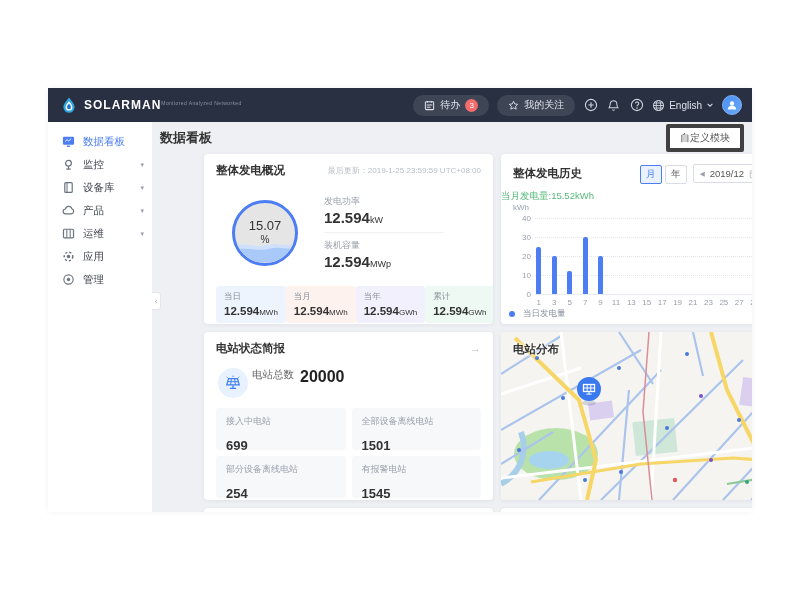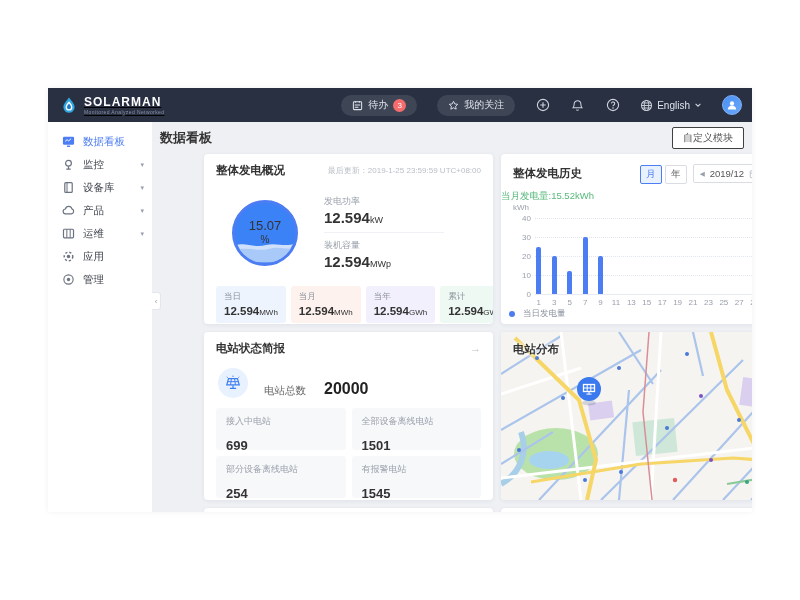--- a/index.html
+++ b/index.html
@@ -2,62 +2,62 @@
 <html><head>
 <meta charset="utf-8">
 <style>
   * { margin:0; padding:0; box-sizing:border-box; }
   html,body { width:800px; height:600px; background:#fff; font-family:"Liberation Sans","DejaVu Sans",sans-serif; overflow:hidden; }
   .app { position:absolute; left:48px; top:88px; width:704px; height:424px; background:#fff; box-shadow:0 0 6px rgba(0,0,0,.06); }
 
   
   .navbar { height:34px; background:#293042; display:flex; align-items:center; justify-content:space-between; padding:0 10px 0 12px; }
   .brand { display:flex; align-items:center; gap:6px; }
-  .brand-text { display:flex; flex-direction:column; line-height:1;text-decoration:underline; }
+  .brand-text { display:flex; flex-direction:row; line-height:1; }
   .brand-name { color:#fff; font-size:12px; font-weight:bold; letter-spacing:1px; }
   .brand-tagline { color:#8a93a6; font-size:5px; margin-top:2px; letter-spacing:.4px; }
-  .nav-right { display:flex; align-items:center; gap:20px; }
+  .nav-right { display:flex; align-items:center; gap:8px; }
   .pill { display:flex; align-items:center; gap:5px; background:rgba(255,255,255,.10); border:none; border-radius:11px; height:21px; padding:0 11px; color:#dfe3ec; font-size:10px; cursor:pointer; font-family:inherit; position:relative; }
   .badge { background:#f56c6c; color:#fff; font-size:8px; min-width:13px; height:13px; border-radius:7px; display:flex; align-items:center; justify-content:center; padding:0 2px; }
   .nav-ico { width:15px; height:15px; display:flex; align-items:center; justify-content:center; cursor:pointer; }
   .lang { display:flex; align-items:center; gap:4px; color:#dfe3ec; font-size:10px; cursor:pointer; }
   .avatar { width:20px; height:20px; border-radius:50%; background:linear-gradient(135deg,#4a90f5,#6aa8f7); display:flex; align-items:center; justify-content:center; cursor:pointer; border:1px solid #7fb0f8; }
 
   
   .content { display:flex; height:390px; position:relative; }
   .sidebar { width:104px; background:#fff; padding-top:8px; }
   .side-item { display:flex; align-items:center; height:23px; padding:0 8px 0 14px; font-size:10.5px; color:#3a3f48; cursor:pointer; }
   .side-item .s-ico { width:13px; height:13px; margin-right:8px; display:flex; align-items:center; justify-content:center; color:#6b7280; }
   .side-item.active { color:#4d7df2; }
   .side-item.active .s-ico { color:#4d7df2; }
   .side-item .chev { margin-left:auto; font-size:7px; color:#9aa0ab; }
   .collapse { position:absolute; left:104px; top:170px; width:9px; height:18px; background:#fff; border:1px solid #e3e6ec; border-left:none; border-radius:0 3px 3px 0; font-size:8px; color:#9aa0ab; display:flex; align-items:center; justify-content:center; cursor:pointer; z-index:5; }
   .main { width:600px; background:#eef0f4; padding:6px 8px 0; position:relative; overflow:hidden; }
   .page-head { display:flex; justify-content:space-between; align-items:center; height:20px; margin-bottom:6px; }
   .page-head h1 { font-size:13px; color:#333; font-weight:bold; }
-  .btn-outline { background:#fff; border:1px solid #404040; border-radius:2px; color:#555; font-size:10px; padding:3px 10px; cursor:pointer; font-family:inherit; }
+  .btn-outline { background:#fff; border:4px solid #404040; border-radius:2px; color:#555; font-size:10px; padding:3px 10px; cursor:pointer; font-family:inherit; }
   .grid { display:grid; grid-template-columns:289px 287px; grid-template-rows:170px 168px 30px; gap:8px;padding-left:44px; }
   .card { background:#fff; border-radius:4px; box-shadow:0 1px 4px rgba(31,45,61,.07); position:relative; overflow:hidden; }
   .card-head { display:flex; justify-content:space-between; align-items:center; padding:9px 12px 0; }
   .card-title { font-size:11.5px; font-weight:bold; color:#333; }
   .muted { font-size:8px; color:#b9bec7; }
 
   
   .c1-body { display:flex; align-items:center; padding:0 12px 0 28px; gap:26px; margin-top:17px; }
-  .gauge { width:66px; height:66px; border:3px solid #4d7df2; border-radius:50%; position:relative; overflow:hidden; background:#3b82f6; flex:0 0 auto; }
+  .gauge { width:66px; height:66px; border:3px solid #4d7df2; border-radius:50%; position:relative; overflow:hidden; background:#e5e5e5; flex:0 0 auto; }
   .gauge svg { position:absolute; left:0; bottom:0; width:100%; }
   .gauge-text { position:absolute; inset:0; display:flex; flex-direction:column; align-items:center; justify-content:center; line-height:1.15; }
   .gauge-text .gv { font-size:13px; color:#333; }
   .gauge-text .gu { font-size:10px; color:#333; }
   .metrics { width:120px; }
   .metric .m-label { font-size:9px; color:#9aa0ab; }
   .metric .m-value { font-size:15px; color:#333; font-weight:bold; margin-top:1px; }
   .metric .m-unit { font-size:9px; font-weight:normal; color:#333; }
   .m-div { border-top:1px solid #f0f1f4; margin:6px 0; }
-  .tiles { display:flex; gap:5px; padding:0 12px; margin-top:16px; }
+  .tiles { display:flex; padding:0 12px; margin-top:16px; }
   .tile { flex:1; border-radius:3px; padding:5px 8px; height:37px; }
   .tile .t-label { font-size:8.5px; color:#8b919c; }
   .tile .t-value { font-size:11.5px; color:#333; font-weight:bold; margin-top:2px; }
   .tile .t-unit { font-size:8px; font-weight:normal; }
 
   
   .h-controls { display:flex; align-items:center; gap:6px; }
   .tog { width:22px; height:19px; border:1px solid #d9dce3; background:#fff; color:#666; font-size:9.5px; border-radius:2px; cursor:pointer; font-family:inherit; }
   .tog.active { border-color:#4d7df2; color:#4d7df2; background:#eaf1fe; }
   .datebox { display:flex; align-items:center; gap:5px; border:1px solid #d9dce3; border-radius:2px; background:#fff; height:19px; padding:0 6px; cursor:pointer; }
@@ -70,21 +70,21 @@
   .gridline { position:absolute; left:0; right:0; border-top:1px dotted #e1e5ee; }
   .gridline.zero { border-top:1px solid #e8ebf1; }
   .ytick { position:absolute; width:20px; text-align:right; font-size:8px; color:#9aa0ab; }
   .bar { position:absolute; bottom:0; width:5px; background:#4d7df2; border-radius:2px 2px 0 0; }
   .xtick { position:absolute; top:80px; width:16px; margin-left:-8px; text-align:center; font-size:8px; color:#9aa0ab; }
   .legend { position:absolute; left:0; right:0; top:106px; display:flex; align-items:center; justify-content:flex-start; gap:8px; font-size:8.5px; color:#8b919c; }
   .legend .dot { width:6px; height:6px; border-radius:50%; background:#4d7df2; }
 
   
   .arrow-link { color:#b9bec7; font-size:11px; cursor:pointer; line-height:1; }
-  .total-row { display:flex; align-items:flex-end; gap:16px; padding:0 14px; margin-top:12px; }
+  .total-row { display:flex; align-items:flex-start; gap:4px; padding:0 14px; margin-top:12px; }
   .plant-badge { width:30px; height:30px; border-radius:50%; background:#e8f1fe; display:flex; align-items:center; justify-content:center; }
   .total-label { font-size:10.5px; color:#666; }
   .total-value { font-size:16px; font-weight:bold; color:#222; margin-left:2px; }
   .s-tiles { display:grid; grid-template-columns:1fr 1fr; gap:6px; padding:0 12px; margin-top:10px; }
   .s-tile { background:#f7f8fa; border-radius:3px; padding:7px 10px; height:42px; }
   .s-tile .t-label { font-size:9px; color:#9aa0ab; }
   .s-tile .t-value { font-size:13px; color:#333; font-weight:bold; margin-top:10px; }
 
   
   .map-card svg.map { position:absolute; inset:0; width:100%; height:100%; cursor:grab; }

